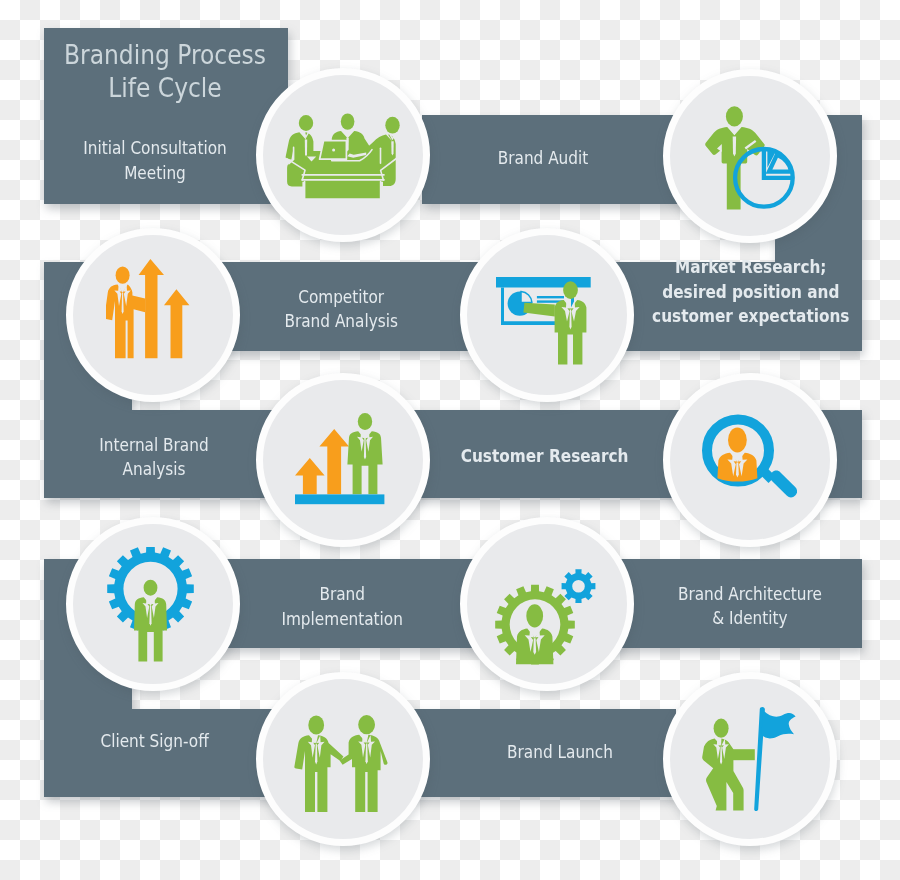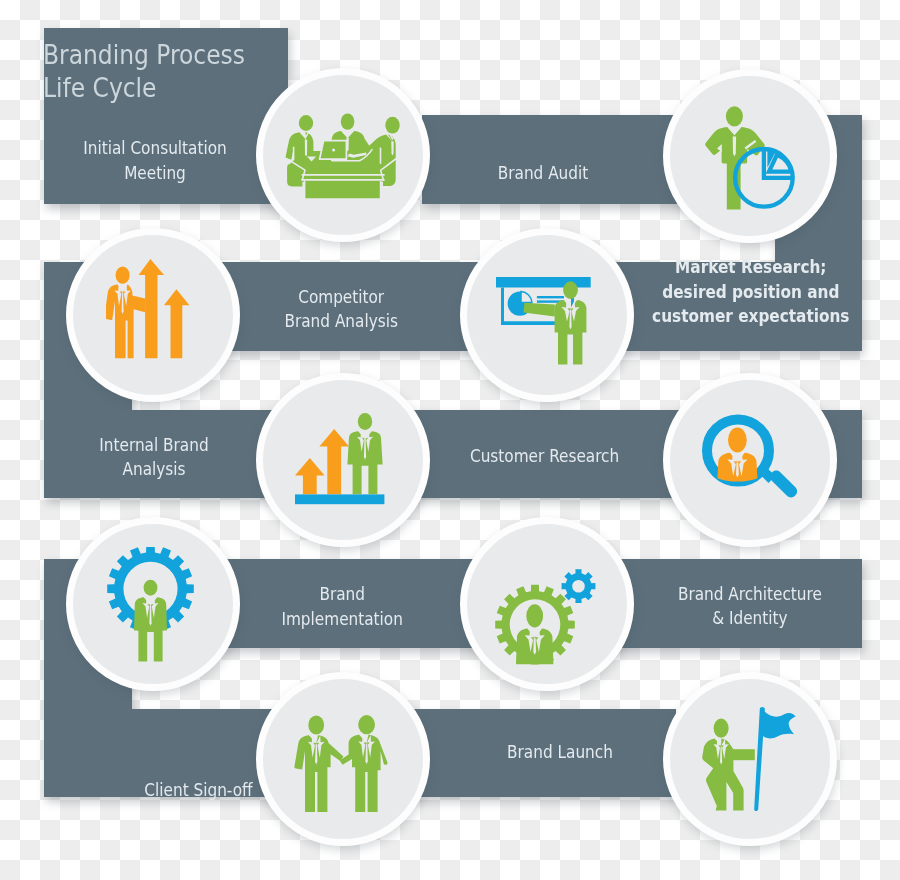--- a/index.html
+++ b/index.html
@@ -12,21 +12,21 @@
       linear-gradient(45deg,#ededed 25%,transparent 25%,transparent 75%,#ededed 75%);
     background-size:40px 40px;
     background-position:0 0,20px 20px;
   }
   .shadowgrp{position:absolute;left:0;top:0;width:900px;height:880px;
      filter:drop-shadow(2px 5px 5px rgba(70,80,90,0.30));}
   .bar{position:absolute;background:#5c6f7b;}
   .lbl{position:absolute;color:#e4eaee;text-align:center;line-height:24.6px;
        font-weight:400;font-size:17px;white-space:pre;
        font-family:"DejaVu Sans",sans-serif;font-stretch:condensed;}
-  .title{position:absolute;color:#ccd6db;line-height:33.3px;
+  .title{position:absolute;color:#ccd6db;text-align:center;line-height:33.3px;
        font-weight:400;font-size:26px;white-space:pre;
        font-family:"DejaVu Sans",sans-serif;font-stretch:condensed;}
   .circwrap{position:absolute;filter:drop-shadow(1px 4px 5px rgba(70,80,90,0.22));}
   .circ{width:174px;height:174px;border-radius:50%;background:#e9eaec;
         border:7px solid #fdfdfd;box-sizing:border-box;
         display:flex;align-items:center;justify-content:center;}
   .circ svg{display:block;position:relative;}
 </style>
 </head>
 <body>
@@ -43,34 +43,34 @@
     <div class="bar" style="left:775px;top:559px;width:87px;height:89px;"></div>
     <div class="bar" style="left:44px;top:559px;width:818px;height:89px;"></div>
     <div class="bar" style="left:44px;top:559px;width:88px;height:238px;"></div>
     <div class="bar" style="left:44px;top:709px;width:632px;height:88px;"></div>
   </div>
 
   <div class="title" style="left:43px;top:38.7px;width:244px;">Branding Process
 Life Cycle</div>
   <div class="lbl" style="left:33px;top:136px;width:244px;">Initial Consultation
 Meeting</div>
-  <div class="lbl" style="left:415px;top:146px;width:256px;margin-top:15px;">Brand Audit</div>
+  <div class="lbl" style="left:415px;top:146px;width:256px;">Brand Audit</div>
   <div class="lbl" style="left:243.2px;top:284.7px;width:196px;">Competitor
 Brand Analysis</div>
   <div class="lbl" style="left:638.8px;top:255px;width:224px;font-weight:bold;">Market Research;
 desired position and
 customer expectations</div>
   <div class="lbl" style="left:56px;top:432.6px;width:196px;">Internal Brand
 Analysis</div>
-  <div class="lbl" style="left:432.6px;top:443.6px;width:224px;">Customer Research</div>
+  <div class="lbl" style="left:432.6px;top:443.6px;width:224px;font-weight:bold;">Customer Research</div>
   <div class="lbl" style="left:242.2px;top:582.3px;width:200px;">Brand
 Implementation</div>
   <div class="lbl" style="left:637.9px;top:581.8px;width:224px;">Brand Architecture
 &amp; Identity</div>
-  <div class="lbl" style="left:56.6px;top:778px;width:196px;text-align:right;">Client Sign-off</div>
+  <div class="lbl" style="left:56.6px;top:729px;width:196px;">Client Sign-off</div>
   <div class="lbl" style="left:448px;top:740.2px;width:224px;">Brand Launch</div>
 
   <div class="circwrap" style="left:256px;top:68px;">
     <div class="circ">
         <svg width="116" height="88" viewBox="0 0 116 88">
       <g fill="#86bc42">
 
         <ellipse cx="21" cy="12" rx="7.2" ry="7.9"></ellipse>
         <ellipse cx="62.6" cy="10.6" rx="6.8" ry="8.2"></ellipse>
         <ellipse cx="107.5" cy="14.2" rx="7.2" ry="8.4"></ellipse>

